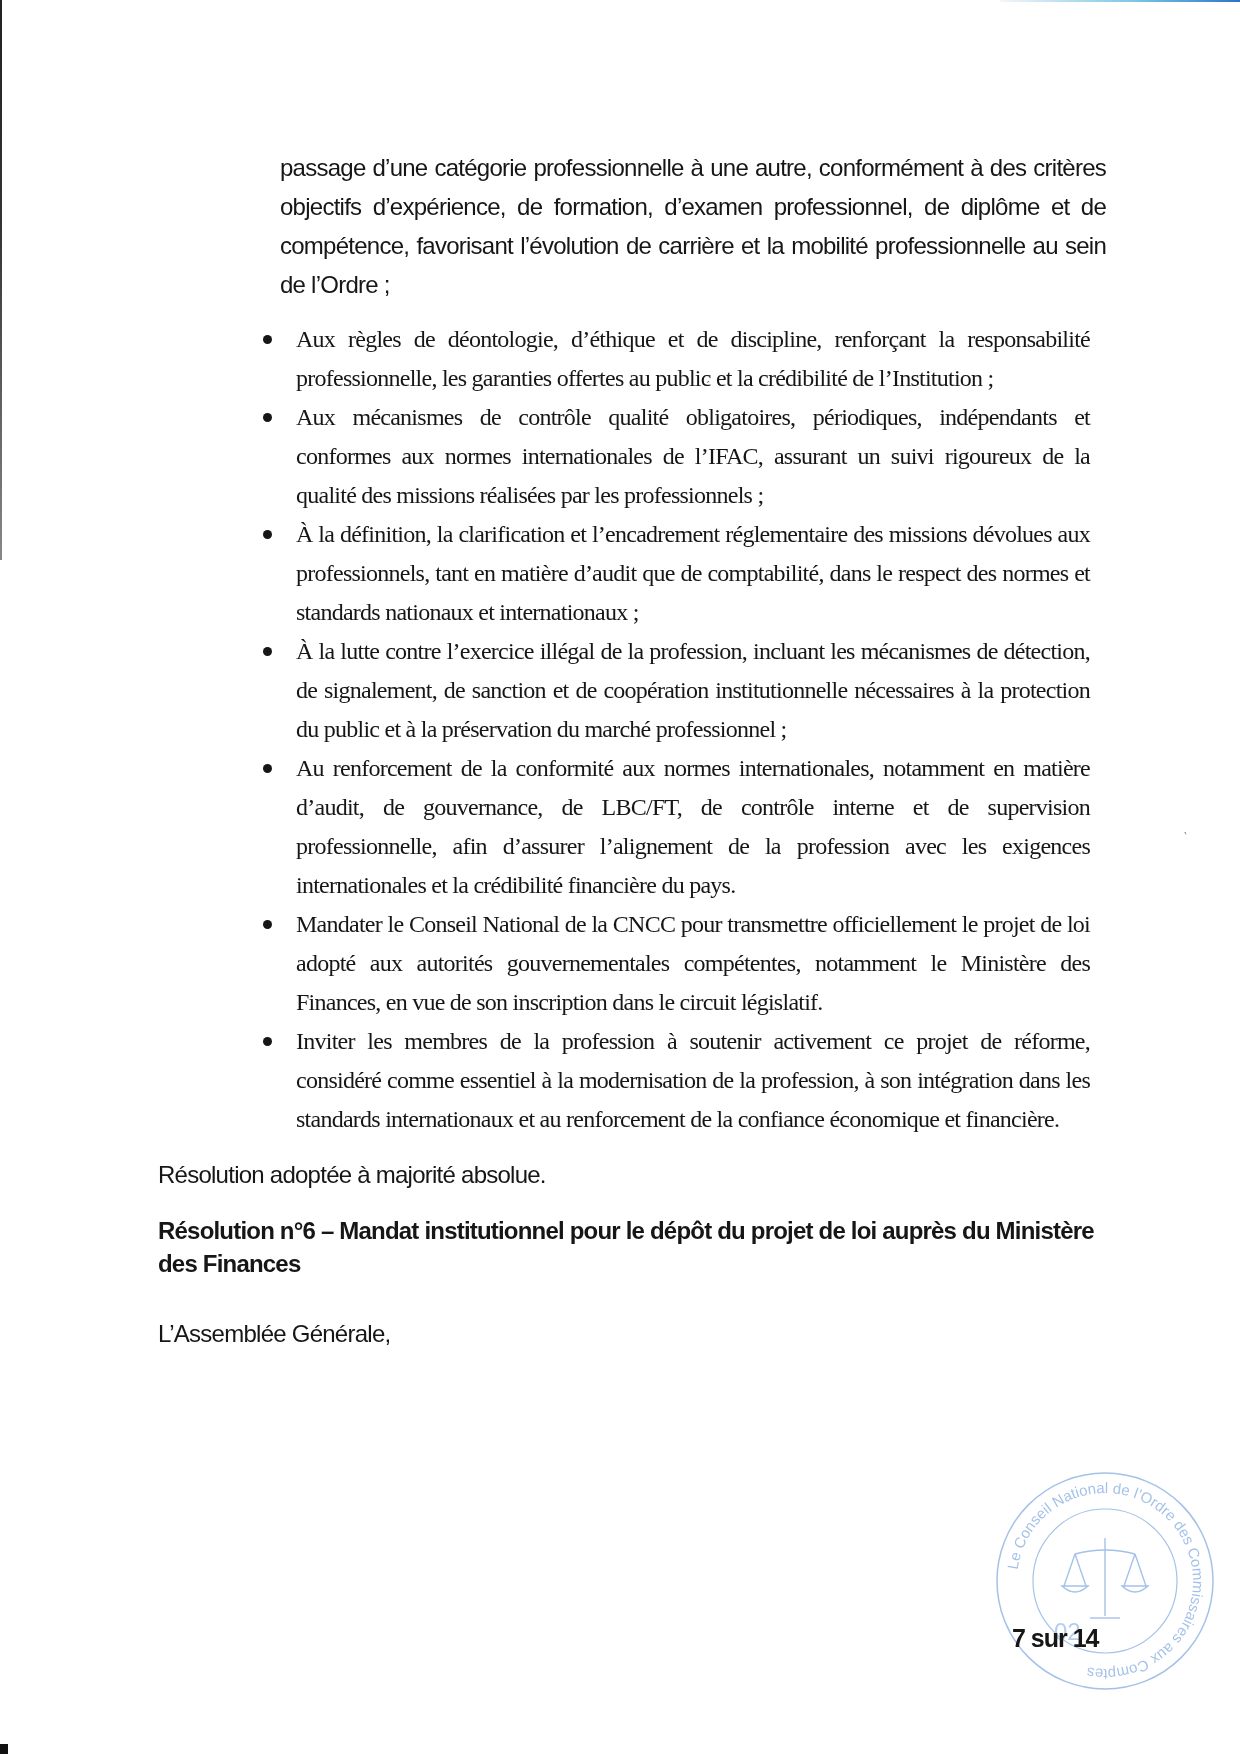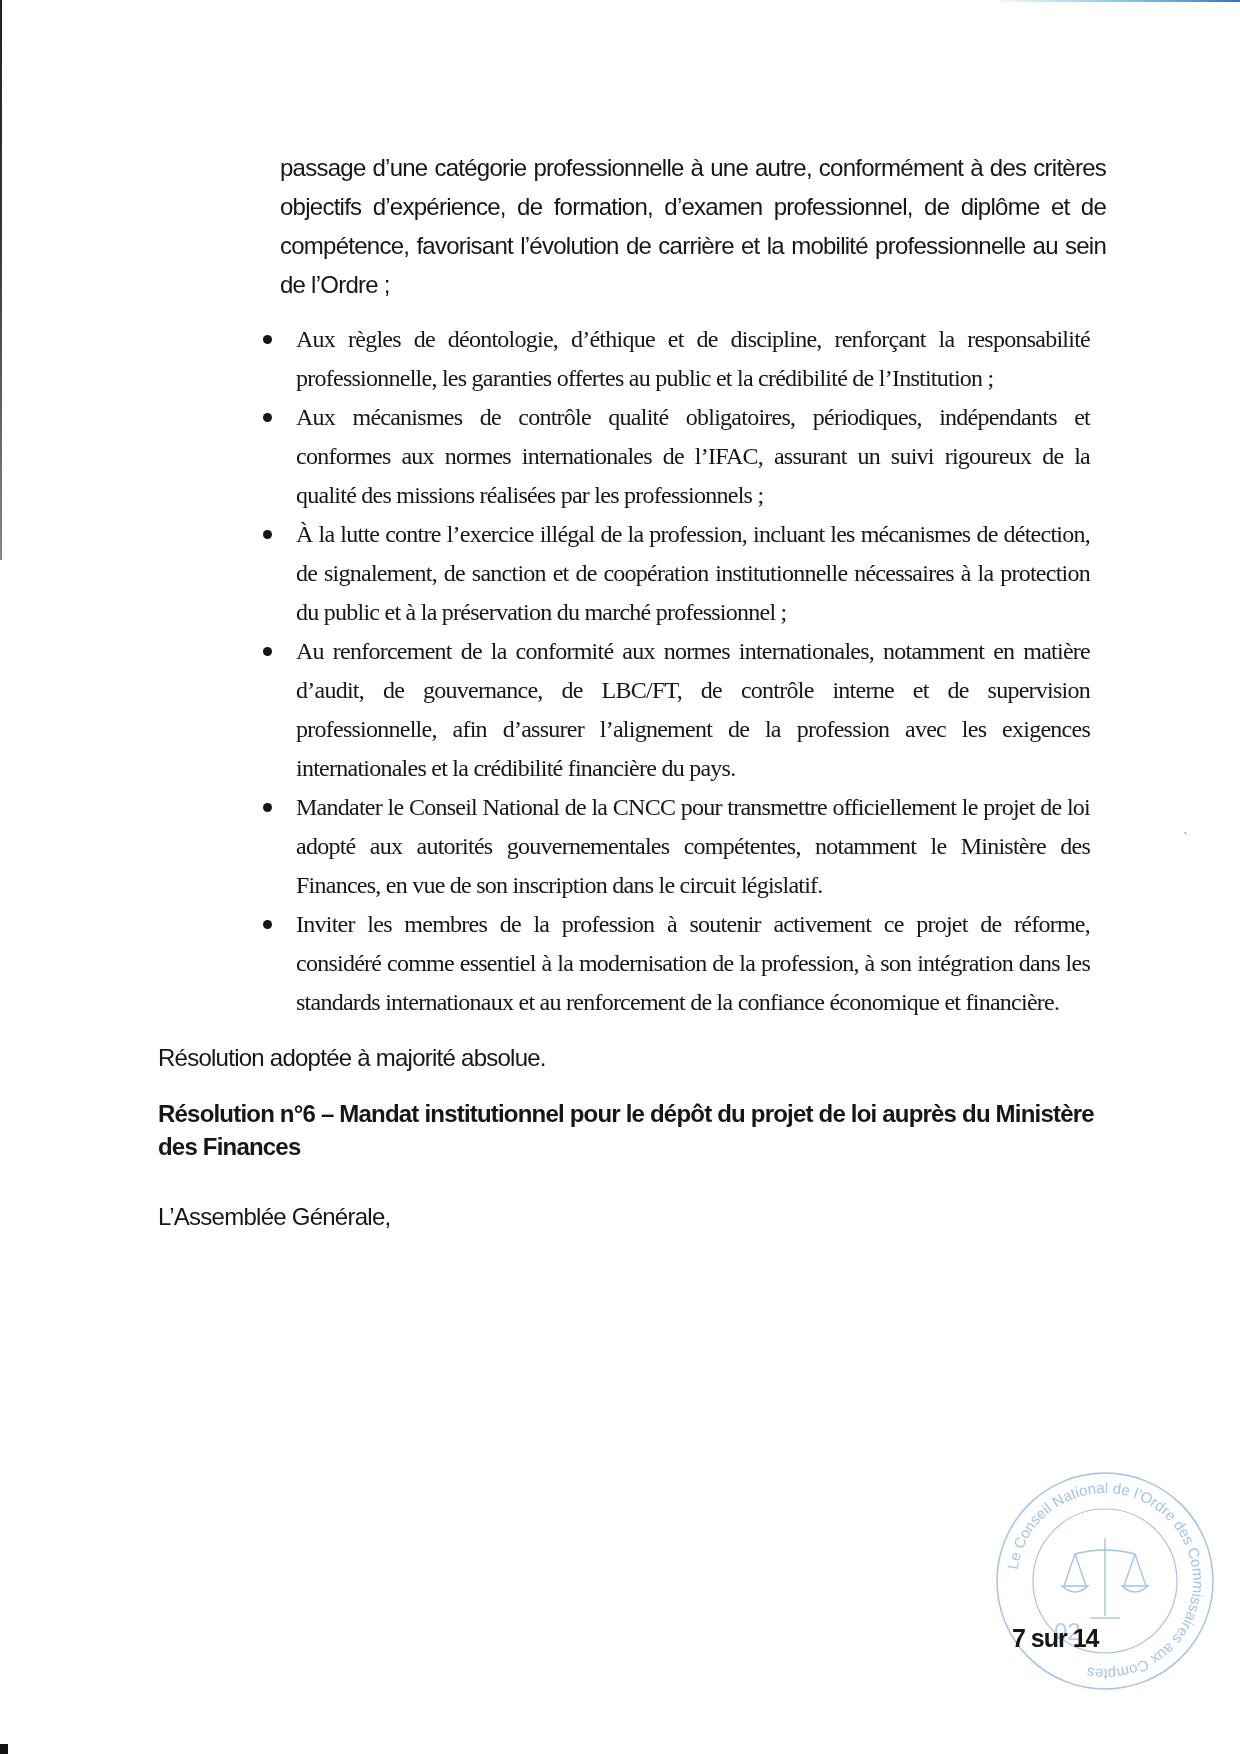--- a/index.html
+++ b/index.html
@@ -60,20 +60,21 @@
 <div class="scan-corner-mark"></div>
 <span class="stray-mark" style="left:1184px; top:830px;">‵</span>
 <span class="stray-mark" style="left:706px; top:380px;">ˊ</span>
 
 <div class="content">
   <p class="body-text continuation">passage d’une catégorie professionnelle à une autre, conformément à des critères objectifs d’expérience, de formation, d’examen professionnel, de diplôme et de compétence, favorisant l’évolution de carrière et la mobilité professionnelle au sein de l’Ordre ;</p>
 
   <ul class="bullets">
     <li class="body-text"><span class="bullet-dot"></span><span>Aux règles de déontologie, d’éthique et de discipline, renforçant la responsabilité professionnelle, les garanties offertes au public et la crédibilité de l’Institution ;</span></li>
     <li class="body-text"><span class="bullet-dot"></span><span>Aux mécanismes de contrôle qualité obligatoires, périodiques, indépendants et conformes aux normes internationales de l’IFAC, assurant un suivi rigoureux de la qualité des missions réalisées par les professionnels ;</span></li>
+    <li class="body-text"><span class="bullet-dot"></span><span>À la définition, la clarification et l’encadrement réglementaire des missions dévolues aux professionnels, tant en matière d’audit que de comptabilité, dans le respect des normes et standards nationaux et internationaux ;</span></li>
     <li class="body-text"><span class="bullet-dot"></span><span>À la lutte contre l’exercice illégal de la profession, incluant les mécanismes de détection, de signalement, de sanction et de coopération institutionnelle nécessaires à la protection du public et à la préservation du marché professionnel ;</span></li>
     <li class="body-text"><span class="bullet-dot"></span><span>Au renforcement de la conformité aux normes internationales, notamment en matière d’audit, de gouvernance, de LBC/FT, de contrôle interne et de supervision professionnelle, afin d’assurer l’alignement de la profession avec les exigences internationales et la crédibilité financière du pays.</span></li>
     <li class="body-text"><span class="bullet-dot"></span><span>Mandater le Conseil National de la CNCC pour transmettre officiellement le projet de loi adopté aux autorités gouvernementales compétentes, notamment le Ministère des Finances, en vue de son inscription dans le circuit législatif.</span></li>
     <li class="body-text"><span class="bullet-dot"></span><span>Inviter les membres de la profession à soutenir activement ce projet de réforme, considéré comme essentiel à la modernisation de la profession, à son intégration dans les standards internationaux et au renforcement de la confiance économique et financière.</span></li>
   </ul>
 
   <p class="body-text standalone resolution-adopted">Résolution adoptée à majorité absolue.</p>
 
   <h2 class="resolution-title">Résolution n°6 – Mandat institutionnel pour le dépôt du projet de loi auprès du Ministère des Finances</h2>
 

